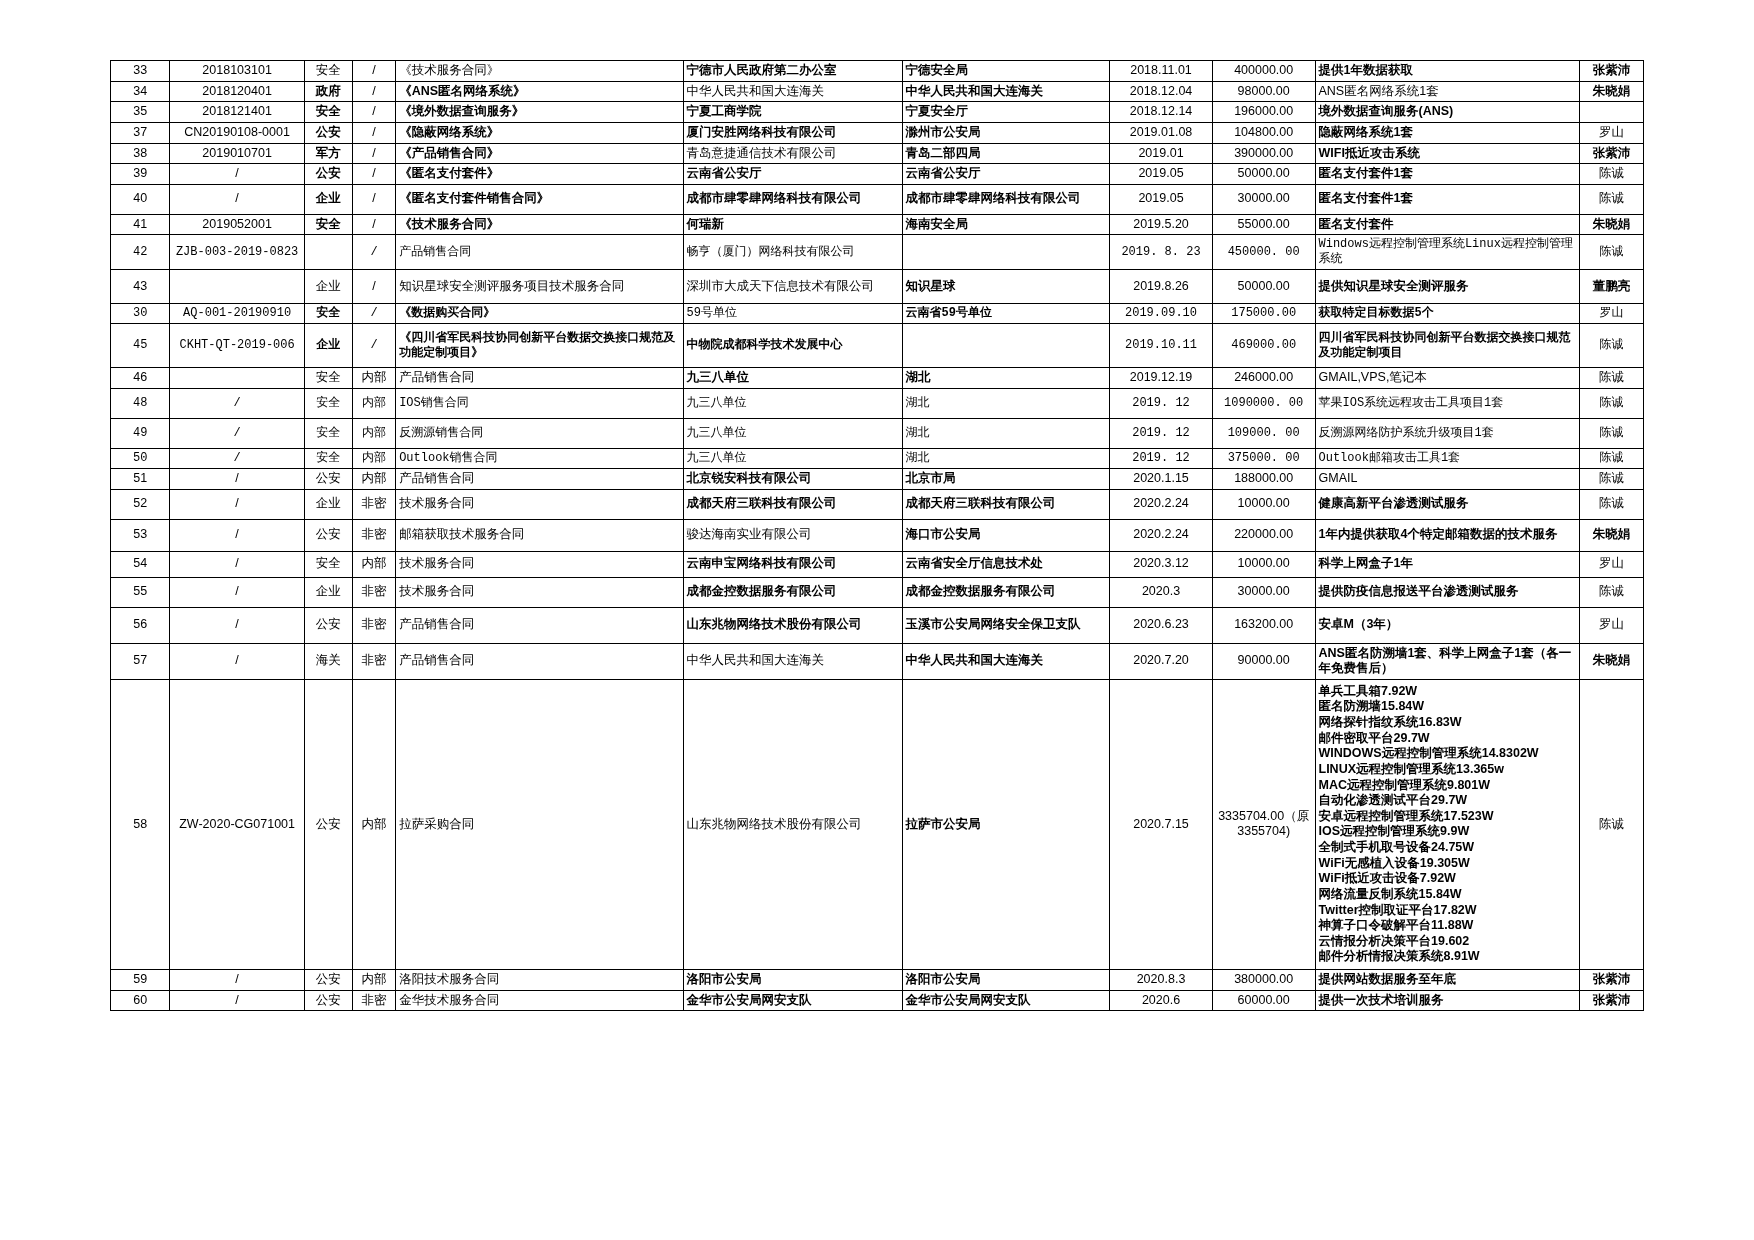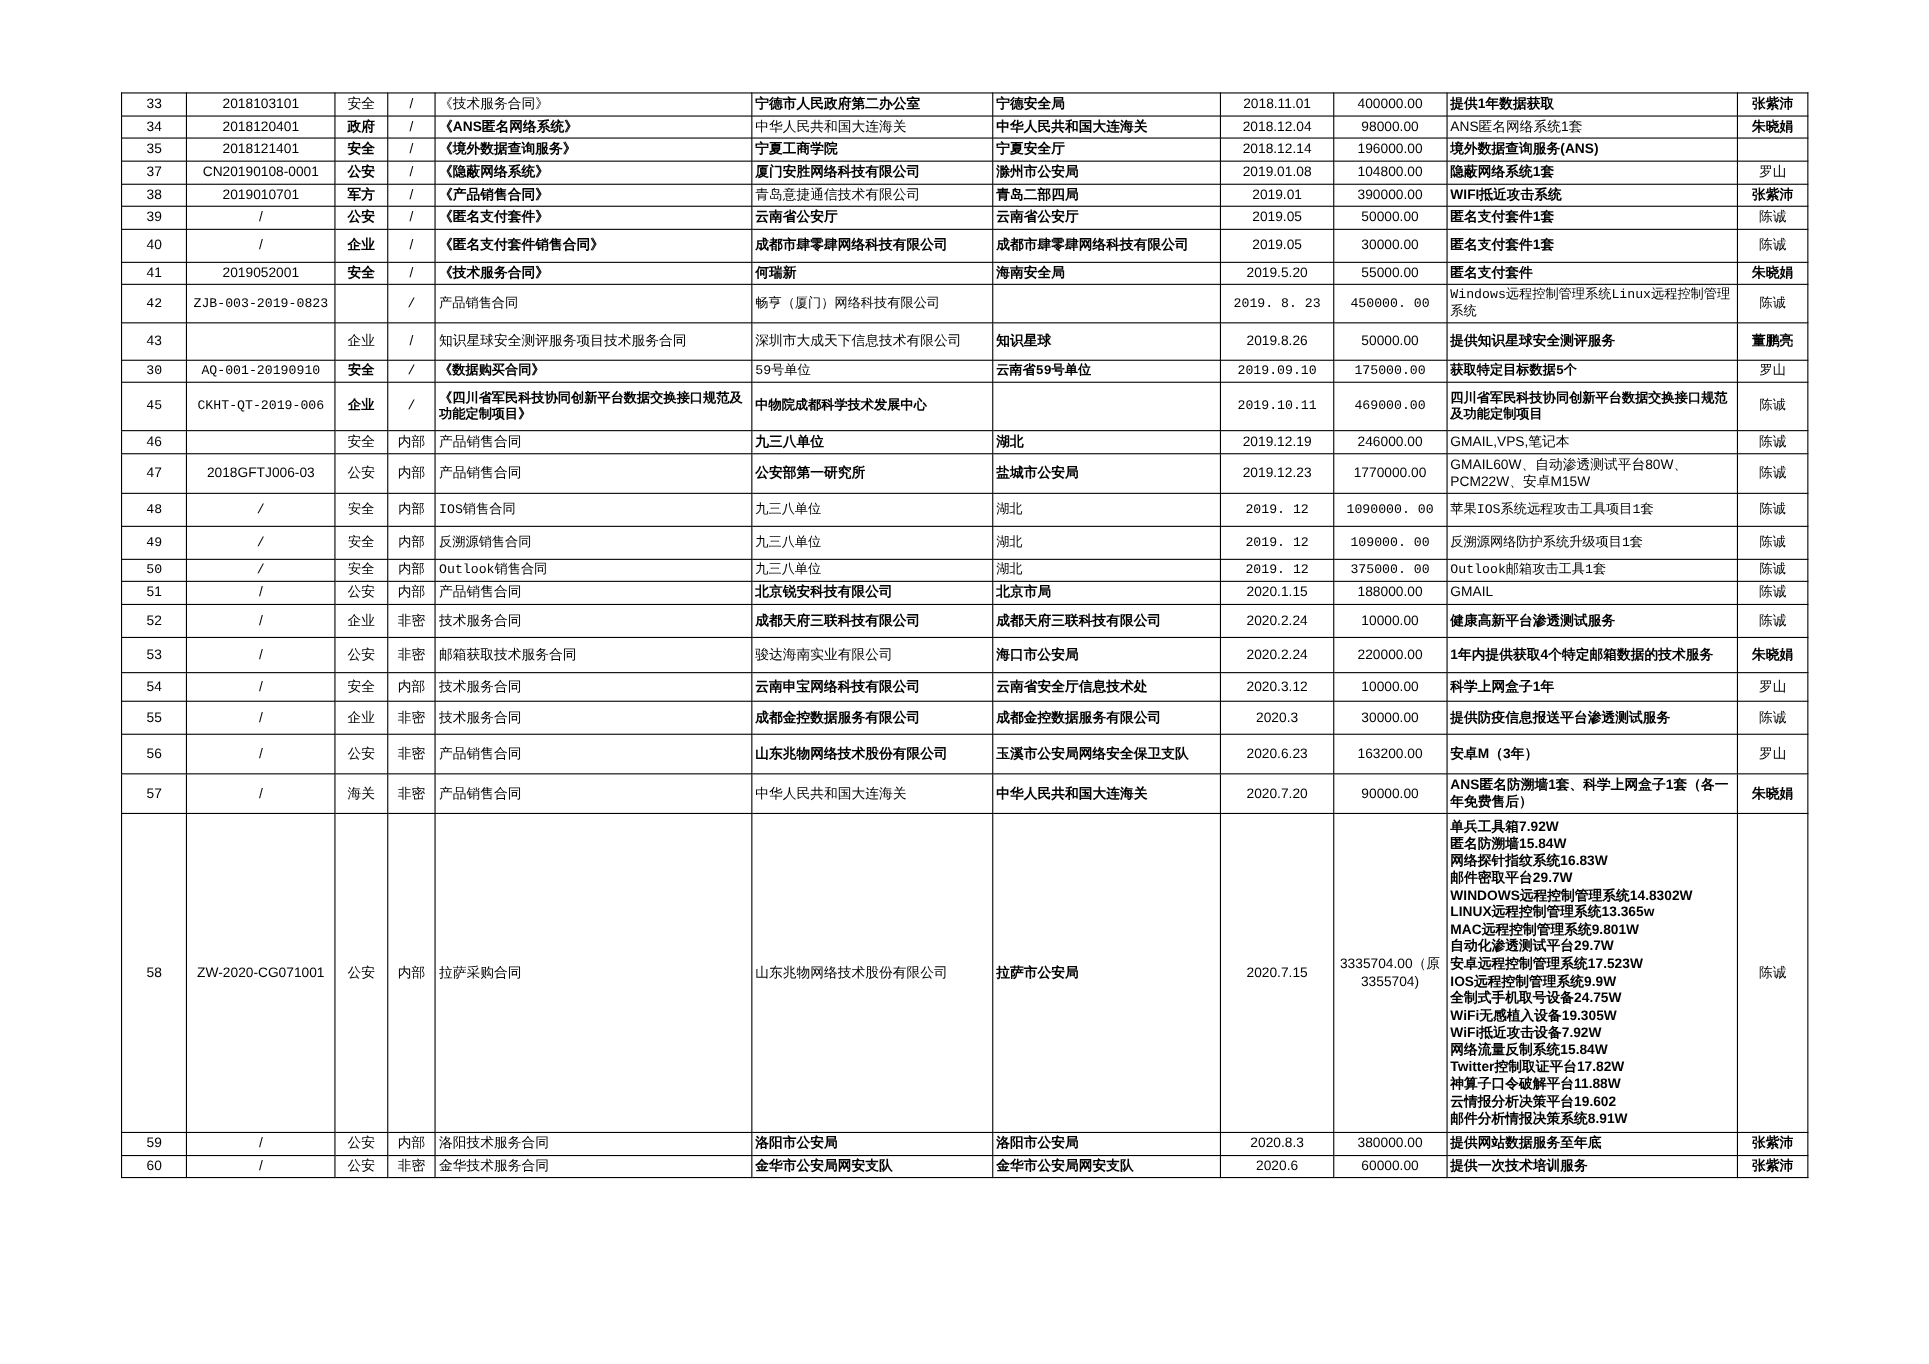--- a/index.html
+++ b/index.html
@@ -10,21 +10,21 @@
   body {
     width: 1754px;
     height: 1240px;
     font-family: "Liberation Sans", sans-serif;
     color: #000000;
     overflow: hidden;
   }
   #sheet {
     position: absolute;
     left: 110px;
-    top: 84px;
+    top: 60px;
     width: 1216px;
   }
   table.contract-table {
     border-collapse: collapse;
     table-layout: fixed;
     width: 1534px;
     font-size: 12.5px;
     line-height: 1.25;
   }
   table.contract-table td {
@@ -235,33 +235,20 @@
           <td class="ctr">安全</td>
           <td class="ctr">内部</td>
           <td class="lft">产品销售合同</td>
           <td class="lft bold">九三八单位</td>
           <td class="lft bold">湖北</td>
           <td class="ctr">2019.12.19</td>
           <td class="ctr">246000.00</td>
           <td class="lft">GMAIL,VPS,笔记本</td>
           <td class="ctr">陈诚</td>
         </tr>
-        <tr style="height: 32px;">
-          <td class="ctr">47</td>
-          <td class="ctr">2018GFTJ006-03</td>
-          <td class="ctr">公安</td>
-          <td class="ctr">内部</td>
-          <td class="lft">产品销售合同</td>
-          <td class="lft bold">公安部第一研究所</td>
-          <td class="lft bold">盐城市公安局</td>
-          <td class="ctr">2019.12.23</td>
-          <td class="ctr">1770000.00</td>
-          <td class="lft">GMAIL60W、自动渗透测试平台80W、PCM22W、安卓M15W</td>
-          <td class="ctr">陈诚</td>
-        </tr>
         <tr style="height: 30px;">
           <td class="ctr mono">48</td>
           <td class="ctr mono">/</td>
           <td class="ctr mono">安全</td>
           <td class="ctr mono">内部</td>
           <td class="lft mono">IOS销售合同</td>
           <td class="lft mono">九三八单位</td>
           <td class="lft mono">湖北</td>
           <td class="ctr mono">2019. 12</td>
           <td class="ctr mono">1090000. 00</td>

